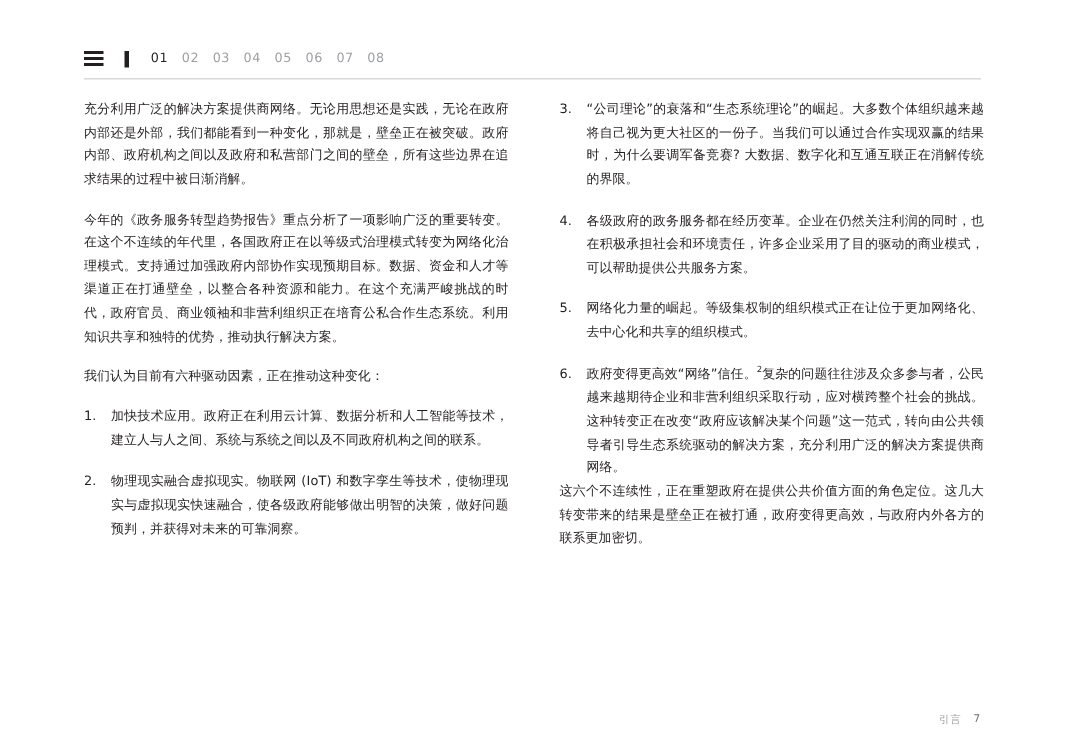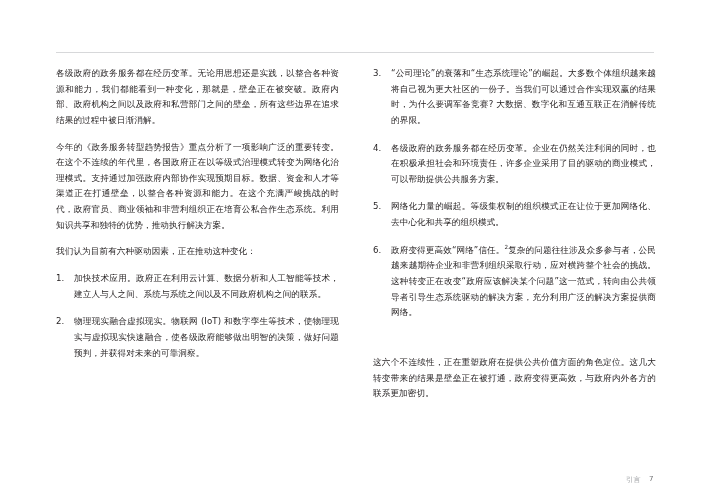--- a/index.html
+++ b/index.html
@@ -89,21 +89,21 @@
   }
 
   p.para {
     font-size: 8.6px;
     line-height: 1.82;
     text-align: justify;
     margin: 0 0 11px 0;
     color: #231f20;
     letter-spacing: 0.1px;
   }
-  p.para:last-child { margin-bottom: 0; margin-top: 34px; }
+  p.para:last-child { margin-bottom: 0; }
 
   
   ol.numlist {
     margin: 0;
     padding: 0;
     list-style: none;
     counter-reset: li;
   }
   ol.numlist > li {
     position: relative;
@@ -150,27 +150,45 @@
     color: #9d9fa2;
     letter-spacing: 0.5px;
   }
   .footer .fnum { color: #6d6e71; }
 </style>
 </head>
 <body>
 
 <div class="page">
 
+  <div class="header">
+    <span class="hamburger">
+      <i></i>
+        <i></i>
+        <i></i>
+    </span>
+    <span class="page-marker"></span>
+    <span class="nav-nums">
+      <span class="active">01</span>
+      <span>02</span>
+      <span>03</span>
+      <span>04</span>
+      <span>05</span>
+      <span>06</span>
+      <span>07</span>
+      <span>08</span>
+    </span>
+  </div>
   <div class="header-rule"></div>
 
   <div class="columns">
 
     <div class="col">
       <p class="para">
-        <span>各级政府的政务服务都在经历变革。无论用思想还是实践，以整合各种资源和能力，我们都能看到一种变化，那就是，壁垒正在被突破。政府内部、政府机构之间以及政府和私营部门之间的壁垒，所有这些边界在追求结果的过程中被日渐消解。</span>
+        <span>充分利用广泛的解决方案提供商网络。无论用思想还是实践，无论在政府内部还是外部，我们都能看到一种变化，那就是，壁垒正在被突破。政府内部、政府机构之间以及政府和私营部门之间的壁垒，所有这些边界在追求结果的过程中被日渐消解。</span>
       </p>
       <p class="para">
         <span>今年的《政务服务转型趋势报告》重点分析了一项影响广泛的重要转变。在这个不连续的年代里，各国政府正在以等级式治理模式转变为网络化治理模式。支持通过加强政府内部协作实现预期目标。数据、资金和人才等渠道正在打通壁垒，以整合各种资源和能力。在这个充满严峻挑战的时代，政府官员、商业领袖和非营利组织正在培育公私合作生态系统。利用知识共享和独特的优势，推动执行解决方案。</span>
       </p>
       <p class="para">
         <span>我们认为目前有六种驱动因素，正在推动这种变化：</span>
       </p>
 
       <ol class="numlist gap-top">
         <li>

